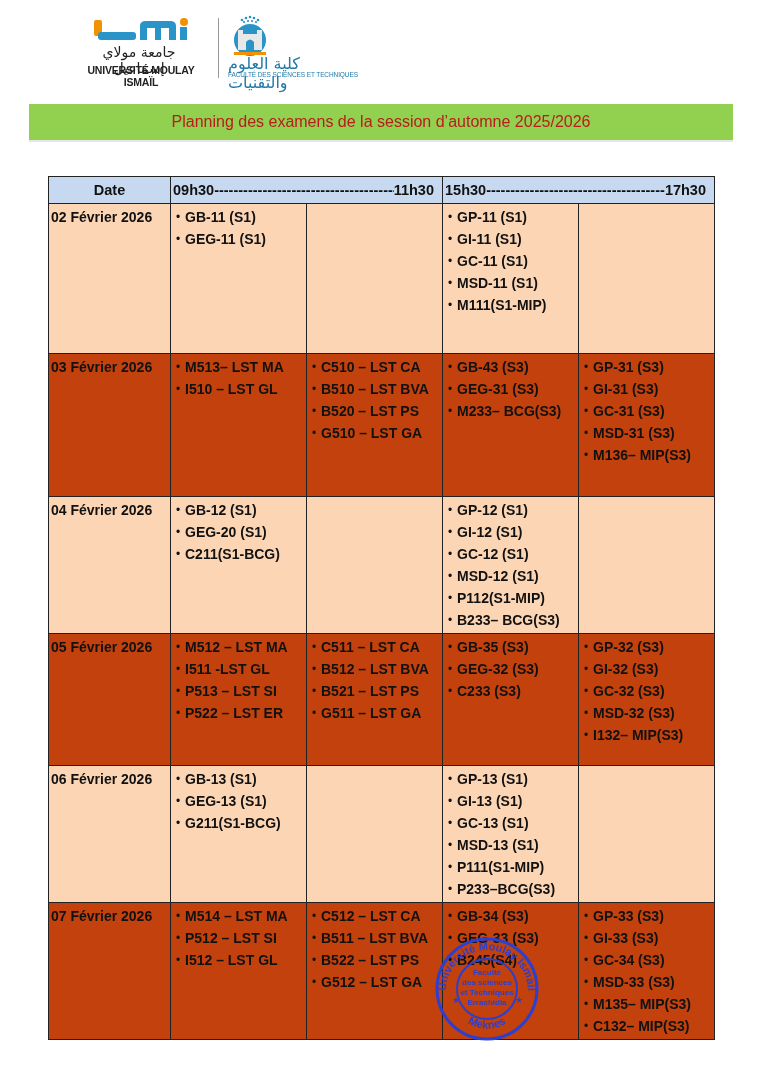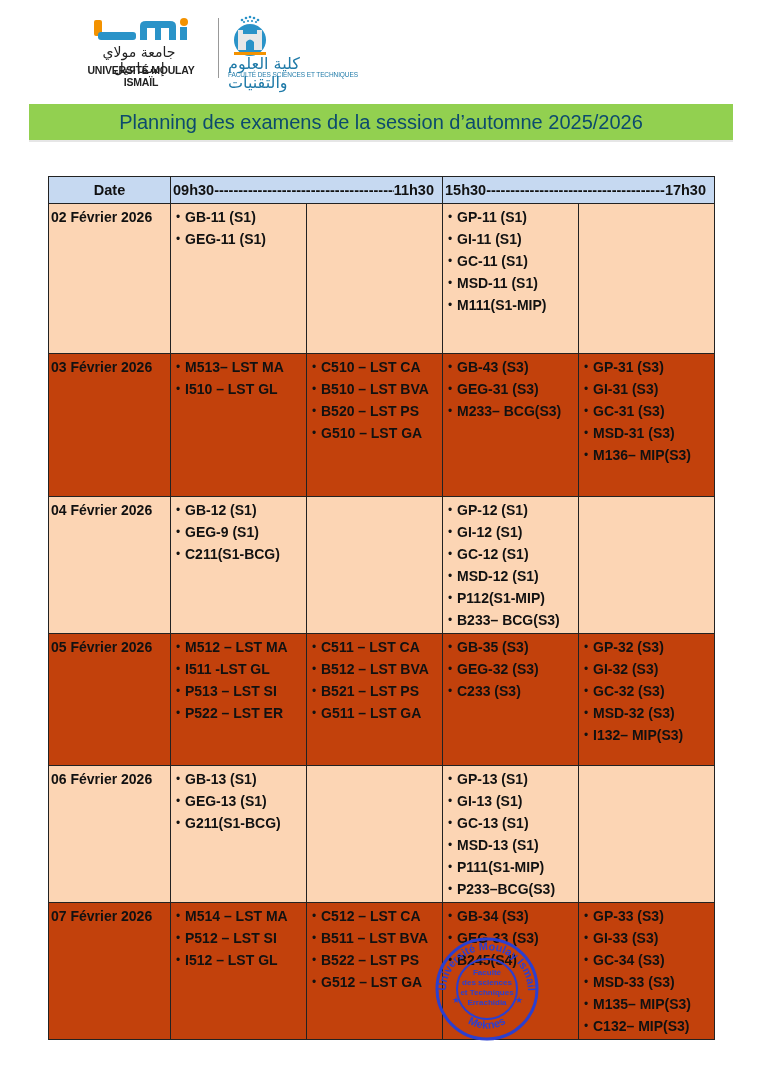--- a/index.html
+++ b/index.html
@@ -17,21 +17,21 @@
   .fst-logo { position: absolute; left: 156px; top: 0; width: 130px; height: 70px; }
   .fst-emblem { position: absolute; left: 0; top: 0; width: 44px; height: 44px; }
   .fst-arabic { position: absolute; left: 0; top: 40px; width: 120px; font-size: 16px; color: #1f7aa8; direction: rtl; text-align: left; font-family: "DejaVu Sans", sans-serif; }
   .fst-latin { position: absolute; left: 0; top: 57px; width: 130px; font-size: 6.5px; color: #1f7aa8; letter-spacing: -0.1px; }
 
   .title-banner {
     position: absolute; left: 29px; top: 104px; width: 704px; height: 36px;
     background: #92d050; display: flex; align-items: center; justify-content: center;
     border-bottom: 2px solid #e6e6e6;
   }
-  .title-banner span { font-size: 20px; color: #0c4a6e; }
+  .title-banner span { font-size: 16px; color: #b91c1c; }
 
   table.schedule {
     position: absolute; left: 48px; top: 176px; width: 667px;
     border-collapse: collapse; table-layout: fixed;
   }
   table.schedule td, table.schedule th {
     border: 1px solid #222; vertical-align: top; padding: 2px;
     font-weight: bold; font-size: 14px; line-height: 22px;
   }
   table.schedule th {
@@ -174,21 +174,21 @@
             <li>MSD-31 (S3)</li>
             <li>M136– MIP(S3)</li>
           </ul>
         </td>
       </tr>
       <tr class="odd" style="height: 133px;">
         <td class="date-cell">04 Février 2026</td>
         <td class="am1">
           <ul class="exams">
             <li>GB-12 (S1)</li>
-            <li>GEG-9 (S1)</li>
+            <li>GEG-20 (S1)</li>
             <li>C211(S1-BCG)</li>
           </ul>
         </td>
         <td class="am2">
           <ul class="exams"></ul>
         </td>
         <td class="pm1">
           <ul class="exams">
             <li>GP-12 (S1)</li>
             <li>GI-12 (S1)</li>

